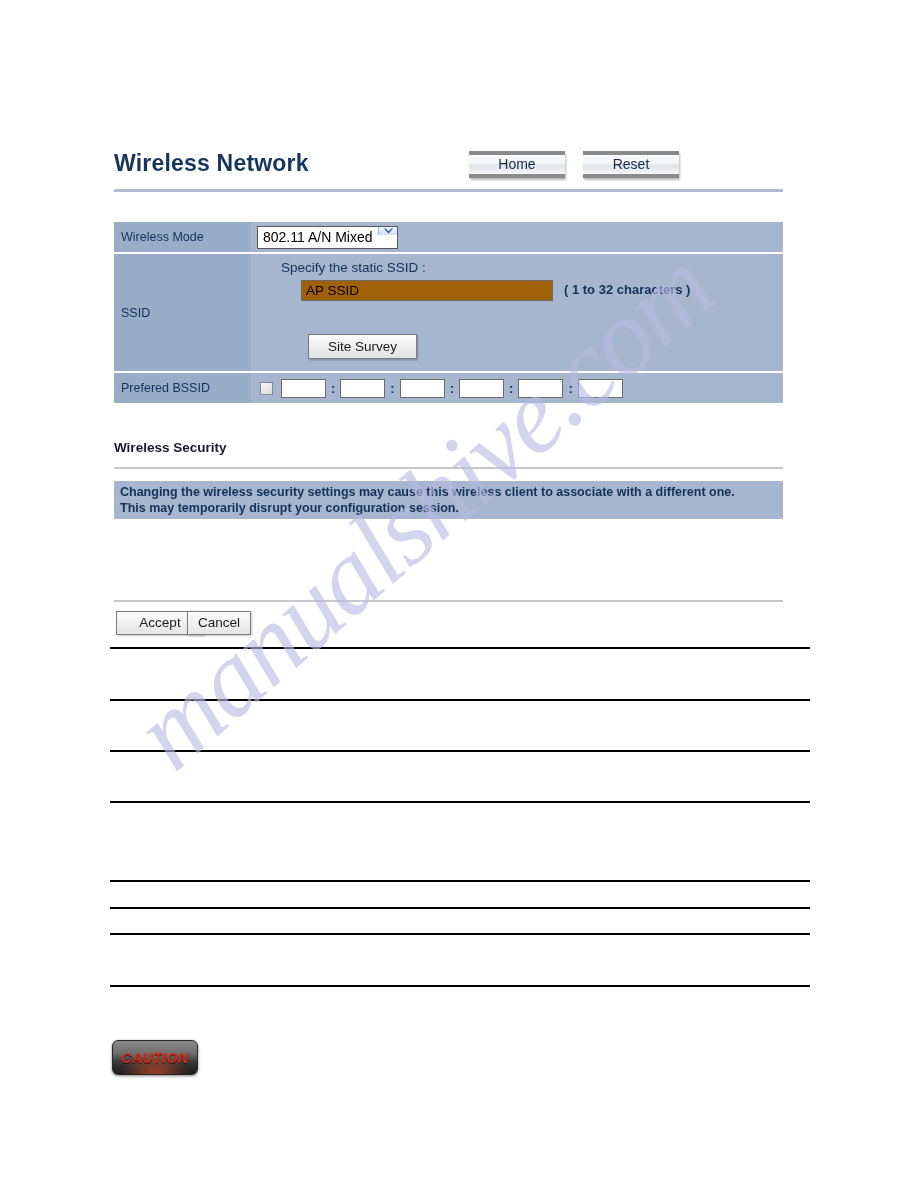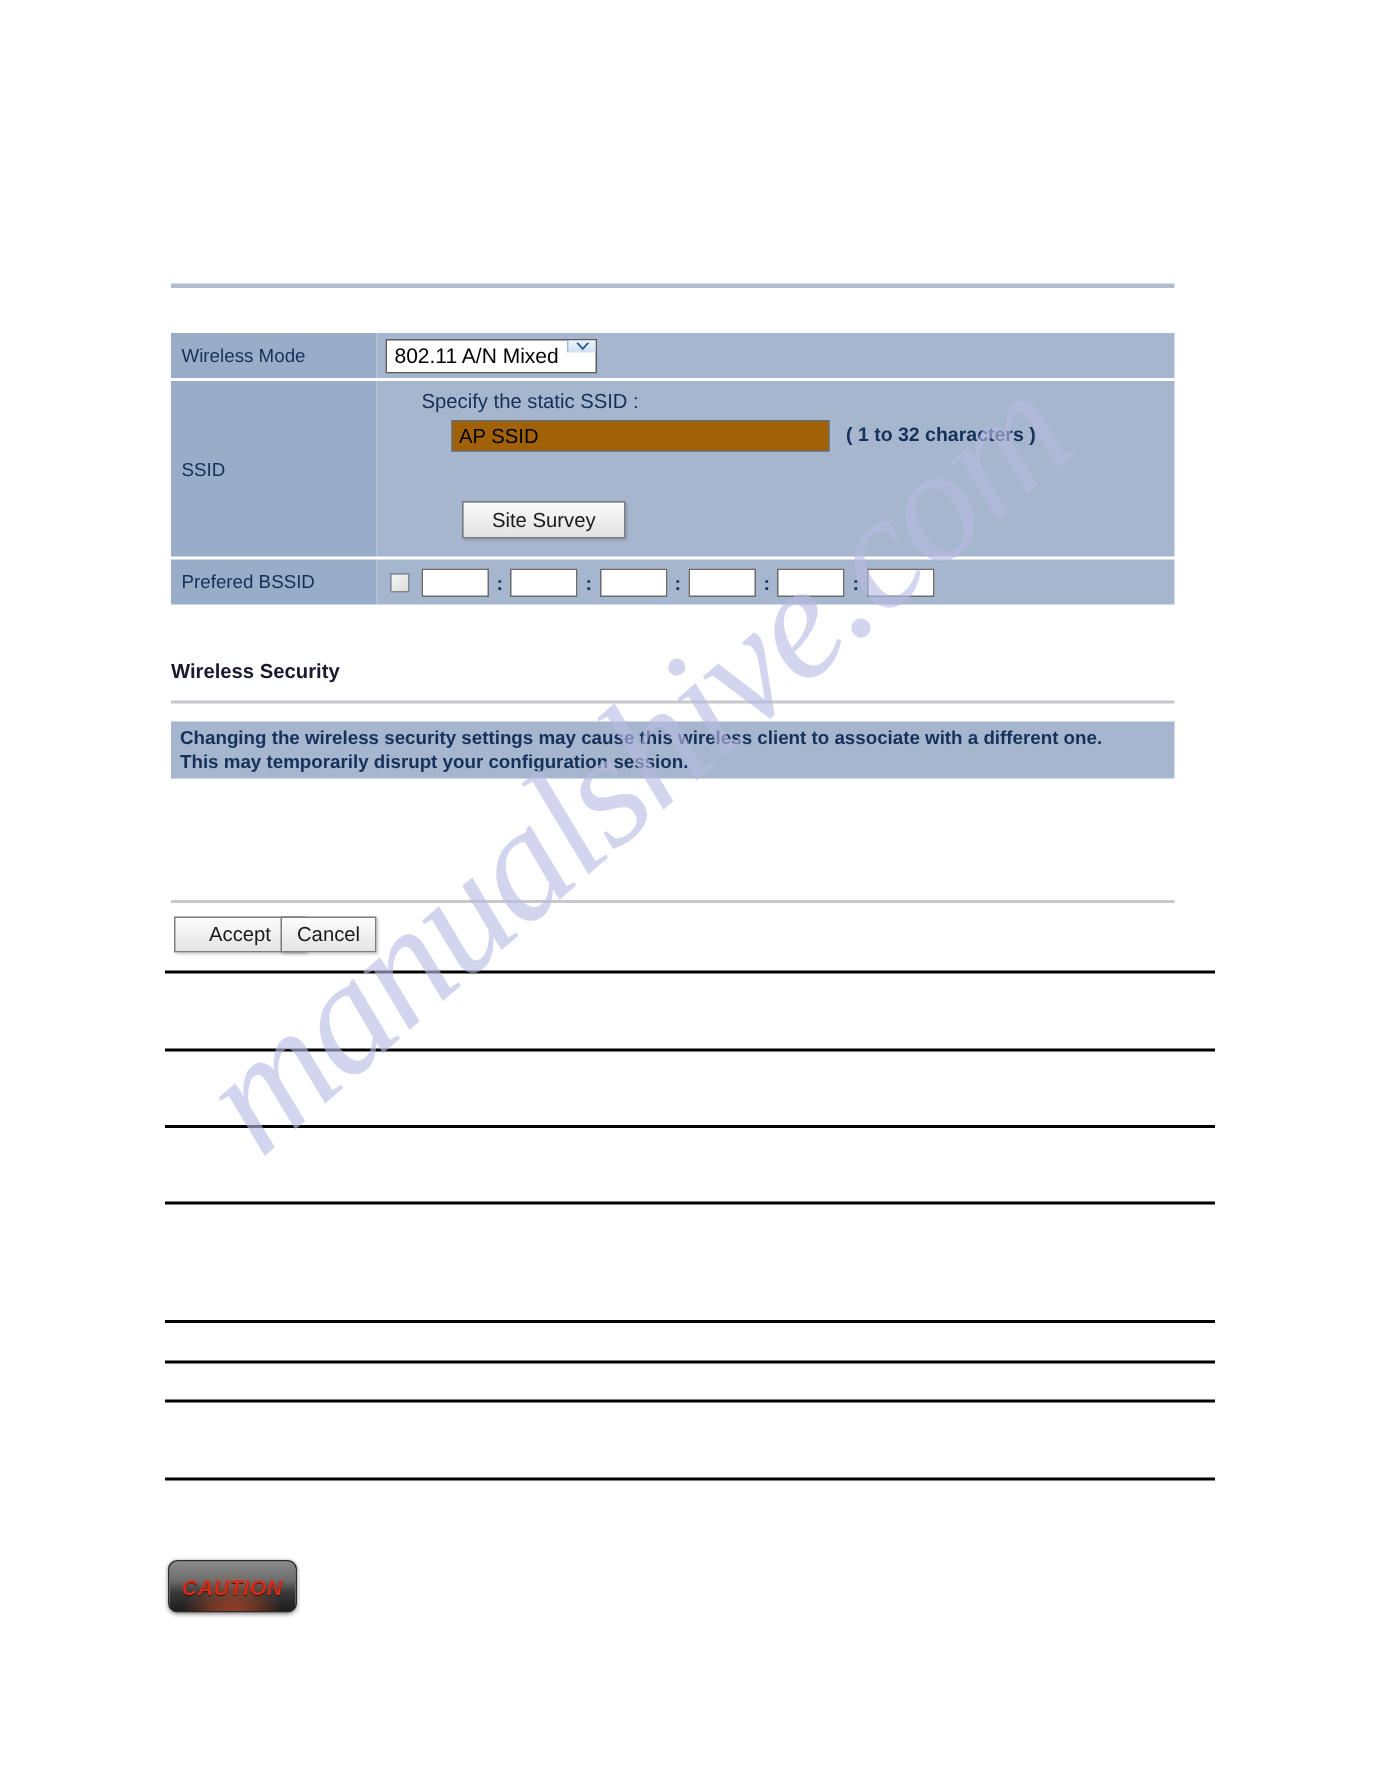--- a/index.html
+++ b/index.html
@@ -379,20 +379,25 @@
 </style>
 </head>
 <body>
 
 <div id="watermark">
   <div class="wm-text">manualshive.com</div>
 </div>
 
 <div id="page">
 
+  <div id="header">
+    <div id="page-title">Wireless Network</div>
+    <div class="hdr-btn" id="btn-home">Home</div>
+    <div class="hdr-btn" id="btn-reset">Reset</div>
+  </div>
   <div id="header-rule"></div>
 
   <div class="panel" style="top:222px;">
 
     <div class="prow" id="row-wireless-mode">
       <div class="plabel">Wireless Mode</div>
       <div class="pvalue">
         <div class="xp-select">
           <span class="xp-val">802.11 A/N Mixed</span>
           <span class="xp-arrow">

